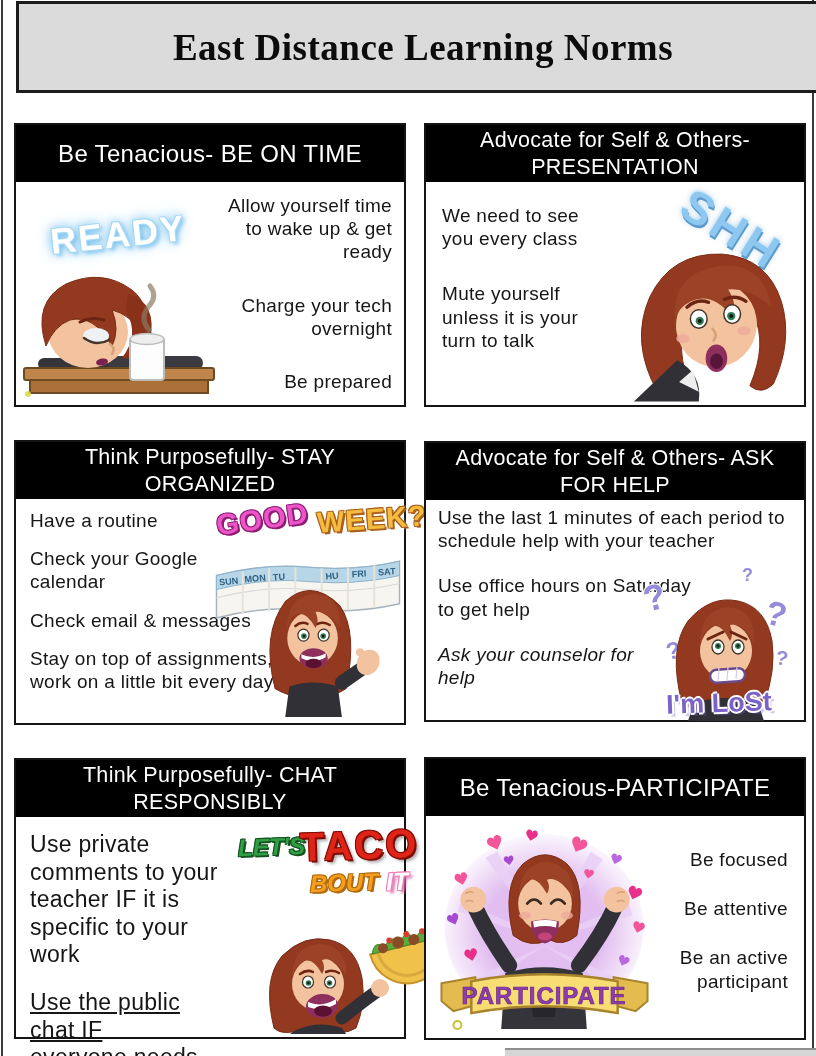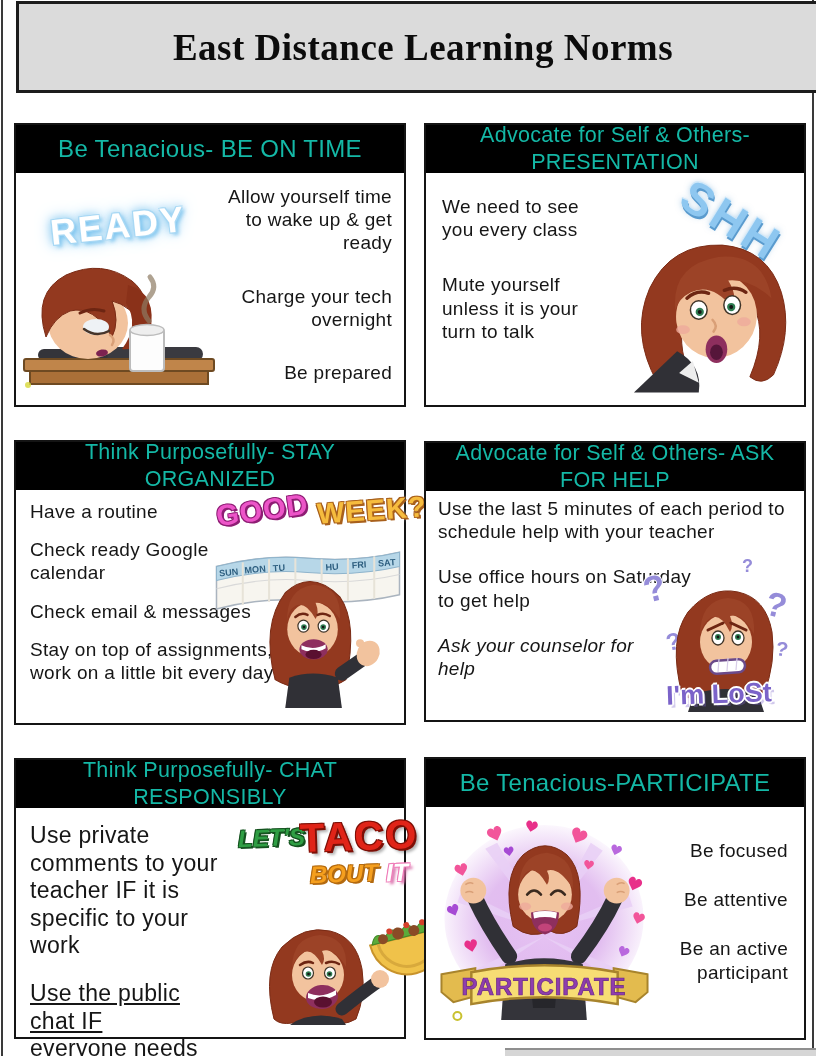--- a/index.html
+++ b/index.html
@@ -17,21 +17,21 @@
 
   
   .card{position:absolute;background:#fff;border:2px solid #141414;box-sizing:border-box;}
   .c1{left:14px;top:123px;width:392px;height:284px;}
   .c2{left:424px;top:123px;width:382px;height:284px;}
   .c3{left:14px;top:440px;width:392px;height:285px;}
   .c4{left:424px;top:441px;width:382px;height:281px;}
   .c5{left:14px;top:758px;width:392px;height:281px;}
   .c6{left:424px;top:757px;width:382px;height:283px;}
 
-  .card-header{background:#000;color:#14b8a6;height:48px;display:flex;align-items:center;justify-content:center;text-align:center;}
+  .card-header{background:#000;color:#ffffff;height:57px;display:flex;align-items:center;justify-content:center;text-align:center;}
   .card-header .ht{font-size:21.5px;line-height:1.25;letter-spacing:.3px;}
   .c1 .ht,.c6 .ht{font-size:24px;}
   .c2 .ht,.c4 .ht{max-width:330px;}
   .c3 .ht,.c5 .ht{max-width:300px;}
 
   .body{position:relative;height:calc(100% - 60px);}
   .body p{margin:0;font-size:19px;line-height:1.22;letter-spacing:.3px;color:#161616;}
 
   
   .b1{display:flex;}
@@ -194,21 +194,21 @@
     </div>
   </section>
 
   <section class="card c3">
     <div class="card-header">
       <span class="ht">Think Purposefully- STAY ORGANIZED</span>
     </div>
     <div class="body b3">
       <div class="tz3">
         <p>Have a routine</p>
-        <p>Check ready Google calendar</p>
+        <p>Check your Google calendar</p>
         <p>Check email &amp; messages</p>
         <p>Stay on top of assignments, work on a little bit every day</p>
       </div>
       <div class="iz3">
         <div class="stk-gw">
           <span class="g-good">GOOD</span>
           <span class="g-week">WEEK?</span>
         </div>
         <svg class="svg-week" viewBox="0 0 185 180">
           <path d="M2 40 Q50 28 92 32 Q140 36 183 26 L183 68 Q140 78 92 74 Q50 70 2 82 Z" fill="#f7f5ef" stroke="#aab4bf" stroke-width="1.5"></path>
@@ -252,21 +252,21 @@
       </div>
     </div>
   </section>
 
   <section class="card c4">
     <div class="card-header">
       <span class="ht">Advocate for Self &amp; Others- ASK FOR HELP</span>
     </div>
     <div class="body b4">
       <div class="tz4">
-        <p>Use the last 5 minutes of each period to schedule help with your teacher</p>
+        <p>Use the last 1 minutes of each period to schedule help with your teacher</p>
         <p>Use office hours on Saturday to get help</p>
         <p>Ask your counselor for help</p>
       </div>
       <div class="iz4">
         <svg class="svg-lost" viewBox="0 0 162 168">
           <text class="qmark" x="6" y="56" font-size="36" transform="rotate(-14 20 46)">?</text>
           <text class="qmark" x="28" y="106" font-size="24" transform="rotate(-10 34 98)">?</text>
           <text class="qmark" x="104" y="28" font-size="18">?</text>
           <text class="qmark" x="128" y="72" font-size="34" transform="rotate(14 136 60)">?</text>
           <text class="qmark" x="138" y="112" font-size="20" transform="rotate(10 144 104)">?</text>

